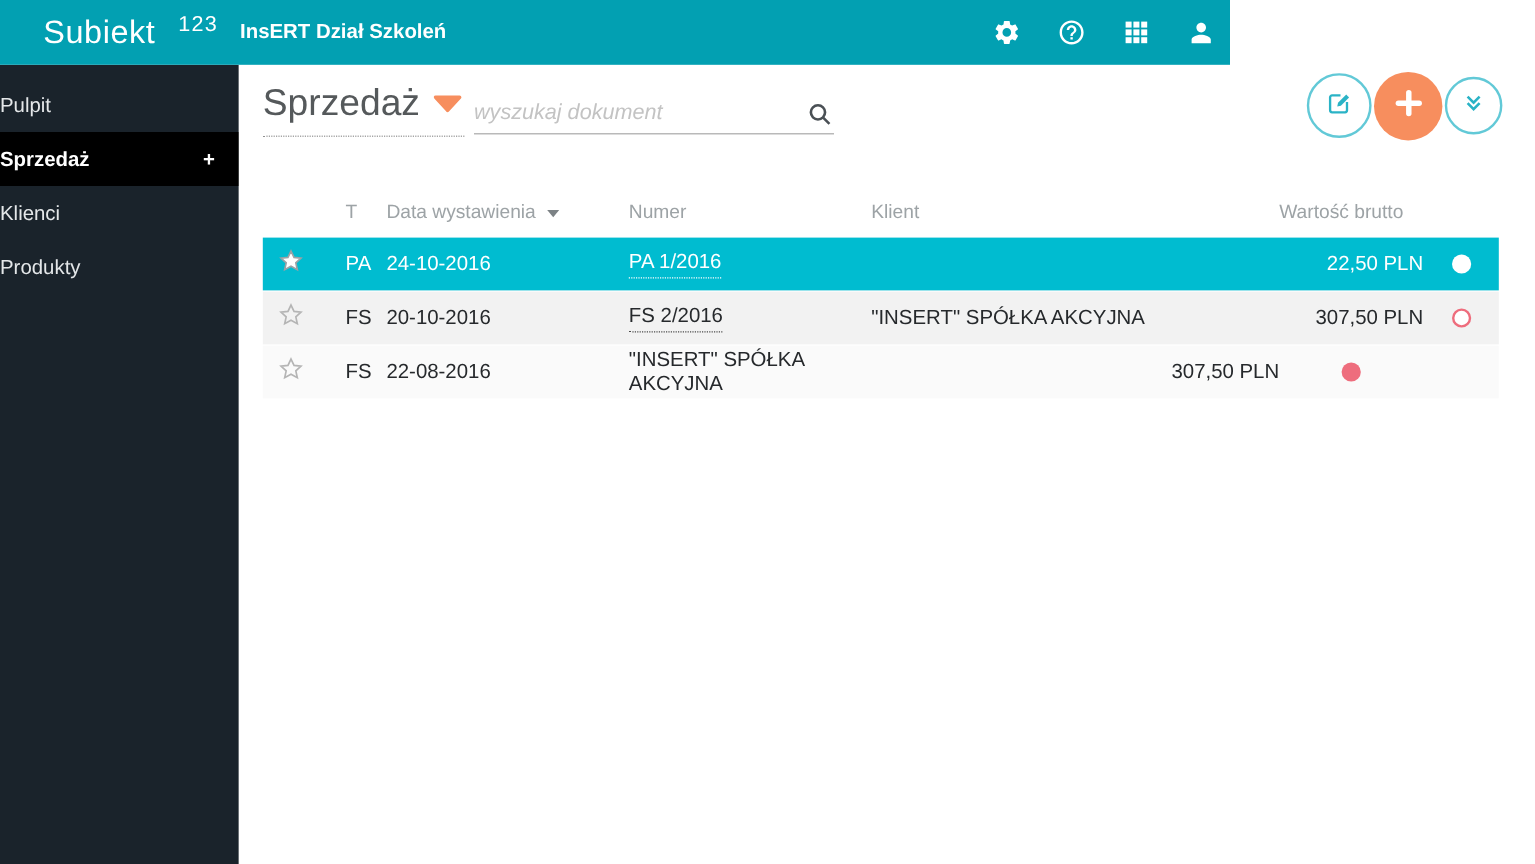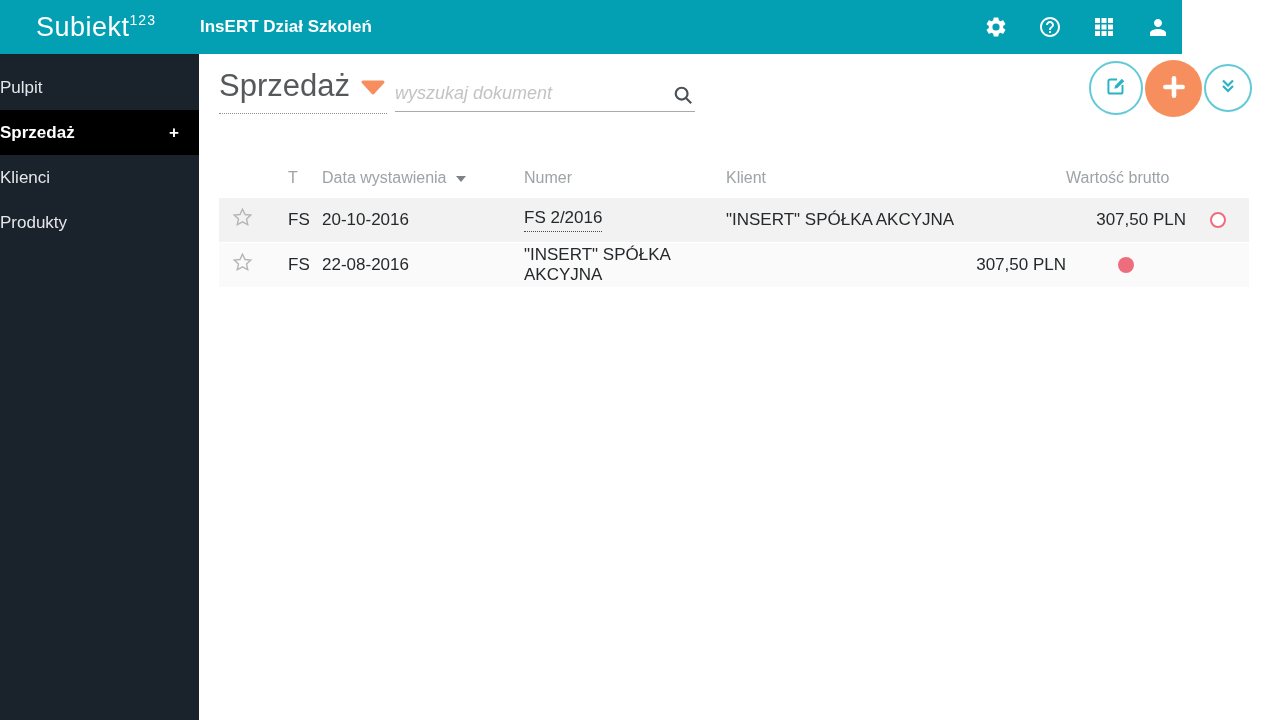--- a/index.html
+++ b/index.html
@@ -1,26 +1,26 @@
 <!DOCTYPE html>
 <html><head>
 <meta charset="utf-8">
 <style>
   * { margin:0; padding:0; box-sizing:border-box; }
   html,body { width:1279px; height:720px; overflow:hidden; background:#fff;
               font-family:"Liberation Sans", sans-serif; }
 
   
-  .topbar { position:absolute; left:0; top:0; width:1182px; height:54px;
+  .topbar { position:absolute; left:0; top:0; width:1025px; height:54px;
             background:#02a0b2; display:flex; align-items:center; z-index:10; }
   .logo { position:absolute; left:36px; top:0; height:54px; display:flex;
           align-items:center; color:#fff; cursor:pointer; }
   .logo .brand { font-size:27px; font-weight:500; letter-spacing:.5px; }
-  .logo .brand-sup { font-size:14px; font-weight:500; position:relative; top:-7px;
-                     margin-left:0; letter-spacing:1px; }
+  .logo .brand-sup { font-size:18px; font-weight:500; position:relative; top:-7px;
+                     margin-left:19px; letter-spacing:1px; }
   .app-title { position:absolute; left:200px; top:0; height:54px; display:flex;
                align-items:center; color:#fff; font-size:17px; font-weight:bold; }
   .topbar-icons { position:absolute; right:12px; top:0; height:54px; display:flex;
                   align-items:center; gap:29px; }
   .tb-icon { width:25px; height:25px; display:flex; align-items:center;
              justify-content:center; cursor:pointer; }
   .tb-icon svg { width:24px; height:24px; fill:#fff; }
 
   
   .sidebar { position:absolute; left:0; top:54px; width:199px; height:666px;
@@ -201,20 +201,37 @@
       <div>T</div>
       <div>
         <span>Data wystawienia</span><span class="sort-caret"></span>
       </div>
       <div>Numer</div>
       <div>Klient</div>
       <div class="col-gross">Wartość brutto</div>
       <div></div>
     </div>
 
+    <div class="t-row data-row selected">
+      <div class="cell-star">
+        <span class="star-icon filled">
+          <svg viewBox="0 0 24 24">
+              <path d="M12 2.5l2.9 6.1 6.6.7-4.9 4.5 1.4 6.5L12 17l-6 3.3 1.4-6.5-4.9-4.5 6.6-.7z"></path>
+            </svg>
+        </span>
+      </div>
+      <div>PA</div>
+      <div>24-10-2016</div>
+      <div><span class="doc-number">PA 1/2016</span></div>
+      <div></div>
+      <div class="cell-gross">22,50 PLN</div>
+      <div class="cell-dot">
+        <span class="status-dot dot-white"></span>
+      </div>
+    </div>
 
     <div class="t-row data-row zebra-a">
       <div class="cell-star">
         <span class="star-icon outline">
           <svg viewBox="0 0 24 24">
               <path d="M12 2.5l2.9 6.1 6.6.7-4.9 4.5 1.4 6.5L12 17l-6 3.3 1.4-6.5-4.9-4.5 6.6-.7z"></path>
             </svg>
         </span>
       </div>
       <div>FS</div>

